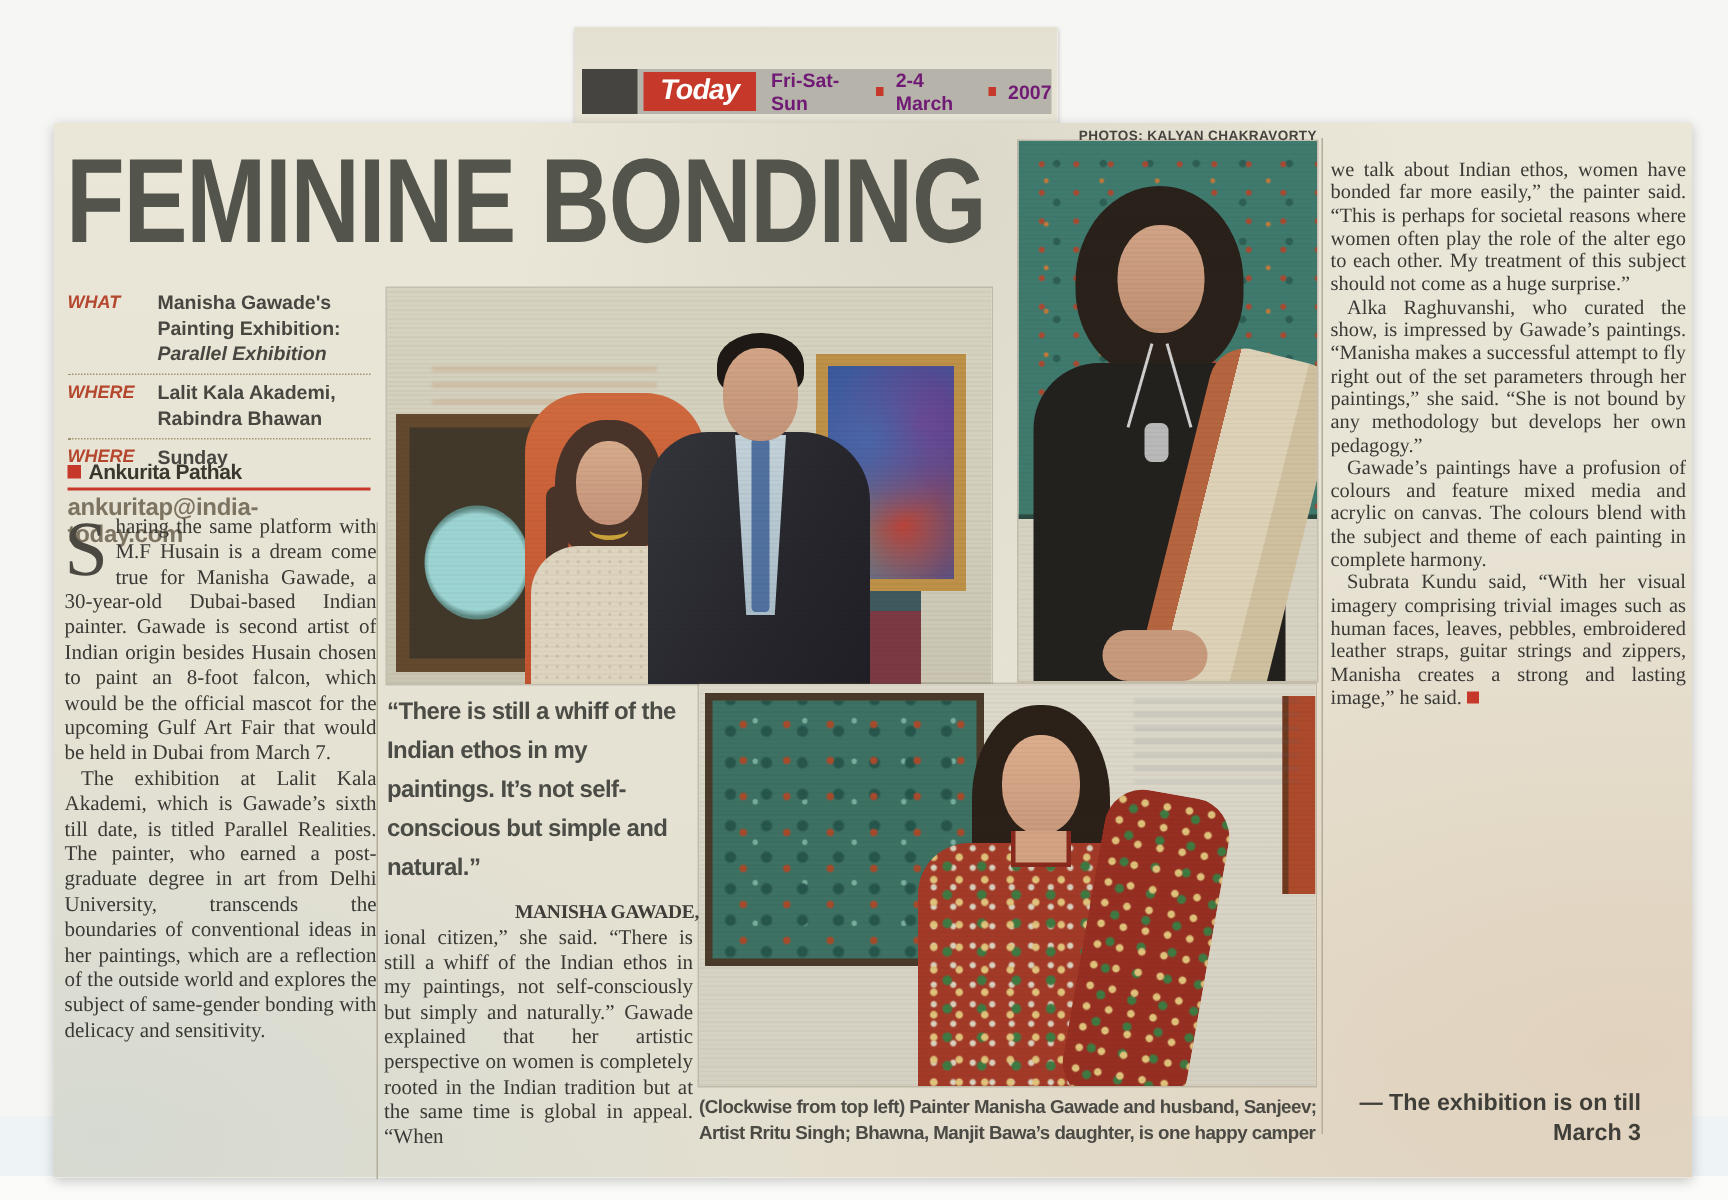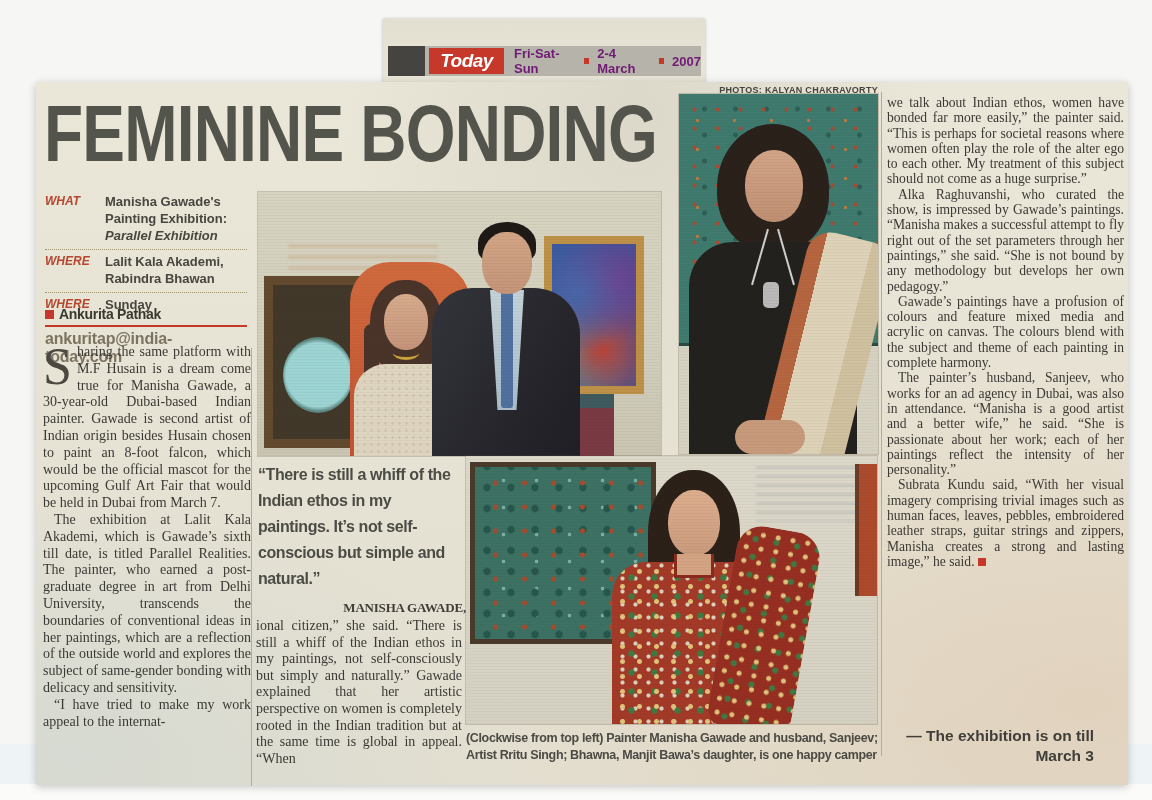--- a/index.html
+++ b/index.html
@@ -51,21 +51,21 @@
   .byline{position:absolute;left:9px;top:224px;width:202px;}
   .byname{display:flex;align-items:center;gap:5px;border-bottom:2px solid var(--red);padding-bottom:3px;}
   .bysq{width:9px;height:9px;background:var(--red);}
   .byname span.nm{font-size:14px;font-weight:bold;color:#39382f;letter-spacing:-.3px;}
   .byemail{font-size:16px;font-weight:bold;color:var(--email);margin-top:3px;letter-spacing:-.2px;}
 
   
   .serifcol{font-family:"Liberation Serif",serif;color:var(--ink);text-align:justify;overflow:hidden;}
   .col-left{position:absolute;left:7px;top:262px;width:208px;height:444px;font-size:14px;line-height:16.8px;}
   .col-mid{position:absolute;left:220px;top:536px;width:206px;height:168px;font-size:14px;line-height:16.6px;}
-  .col-right{position:absolute;left:851px;top:13px;width:237px;height:614px;font-size:13.6px;line-height:15.3px;}
+  .col-right{position:absolute;left:851px;top:23px;width:237px;height:614px;font-size:13.6px;line-height:15.3px;}
   .serifcol p{text-indent:11px;}
   .serifcol p.first{text-indent:0;}
   .dropcap{float:left;font-size:52px;line-height:42px;padding:2px 5px 0 0;color:#4a4840;font-family:"Liberation Serif",serif;}
   .endmark{display:inline-block;width:8px;height:8px;background:var(--red);margin-left:3px;}
 
   .vrule{position:absolute;width:1px;background:#b3ac99;}
   .vr1{left:215px;top:266px;height:438px;}
   .vr3{left:845px;top:10px;height:664px;}
 
   
@@ -216,21 +216,20 @@
       <div class="byname">
         <span class="bysq"></span>
         <span class="nm">Ankurita Pathak</span>
       </div>
       <div class="byemail">ankuritap@india-today.com</div>
     </div>
 
     <div class="serifcol col-left">
       <p class="first"><span class="dropcap">S</span><span>haring the same platform with M.F Husain is a dream come true for Manisha Gawade, a 30-year-old Dubai-based Indian painter. Gawade is second artist of Indian origin besides Husain chosen to paint an 8-foot falcon, which would be the official mascot for the upcoming Gulf Art Fair that would be held in Dubai from March 7.</span></p>
       <p>The exhibition at Lalit Kala Akademi, which is Gawade’s sixth till date, is titled Parallel Realities. The painter, who earned a post-graduate degree in art from Delhi University, transcends the boundaries of conventional ideas in her paintings, which are a reflection of the outside world and explores the subject of same-gender bonding with delicacy and sensitivity.</p>
-      <p>“I have tried to make my work appeal to the internat-</p>
     </div>
 
     <div class="vrule vr1"></div>
     <div class="vrule vr3"></div>
 
     <div class="photo ph-main">
       <div class="pm-paintL">
         <div class="pm-circle"></div>
       </div>
       <div class="pm-drapeL"></div>
@@ -292,19 +291,18 @@
       </div>
       <div class="grain"></div>
     </div>
 
     <div class="caption">(Clockwise from top left) Painter Manisha Gawade and husband, Sanjeev; Artist Rritu Singh; Bhawna, Manjit Bawa’s daughter, is one happy camper</div>
 
     <div class="serifcol col-right">
       <p class="first">we talk about Indian ethos, women have bonded far more easily,” the painter said. “This is perhaps for societal reasons where women often play the role of the alter ego to each other. My treatment of this subject should not come as a huge surprise.”</p>
       <p>Alka Raghuvanshi, who curated the show, is impressed by Gawade’s paintings. “Manisha makes a successful attempt to fly right out of the set parameters through her paintings,” she said. “She is not bound by any methodology but develops her own pedagogy.”</p>
       <p>Gawade’s paintings have a profusion of colours and feature mixed media and acrylic on canvas. The colours blend with the subject and theme of each painting in complete harmony.</p>
-      <p>The painter’s husband, Sanjeev, who works for an ad agency in Dubai, was also in attendance. “Manisha is a good artist and a better wife,” he said. “She is passionate about her work; each of her paintings reflect the intensity of her personality.”</p>
       <p><span>Subrata Kundu said, “With her visual imagery comprising trivial images such as human faces, leaves, pebbles, embroidered leather straps, guitar strings and zippers, Manisha creates a strong and lasting image,” he said.</span><span class="endmark"></span></p>
     </div>
 
     <div class="footer-note">— The exhibition is on till March 3</div>
   </div>
 </div>
 
 </body></html>

